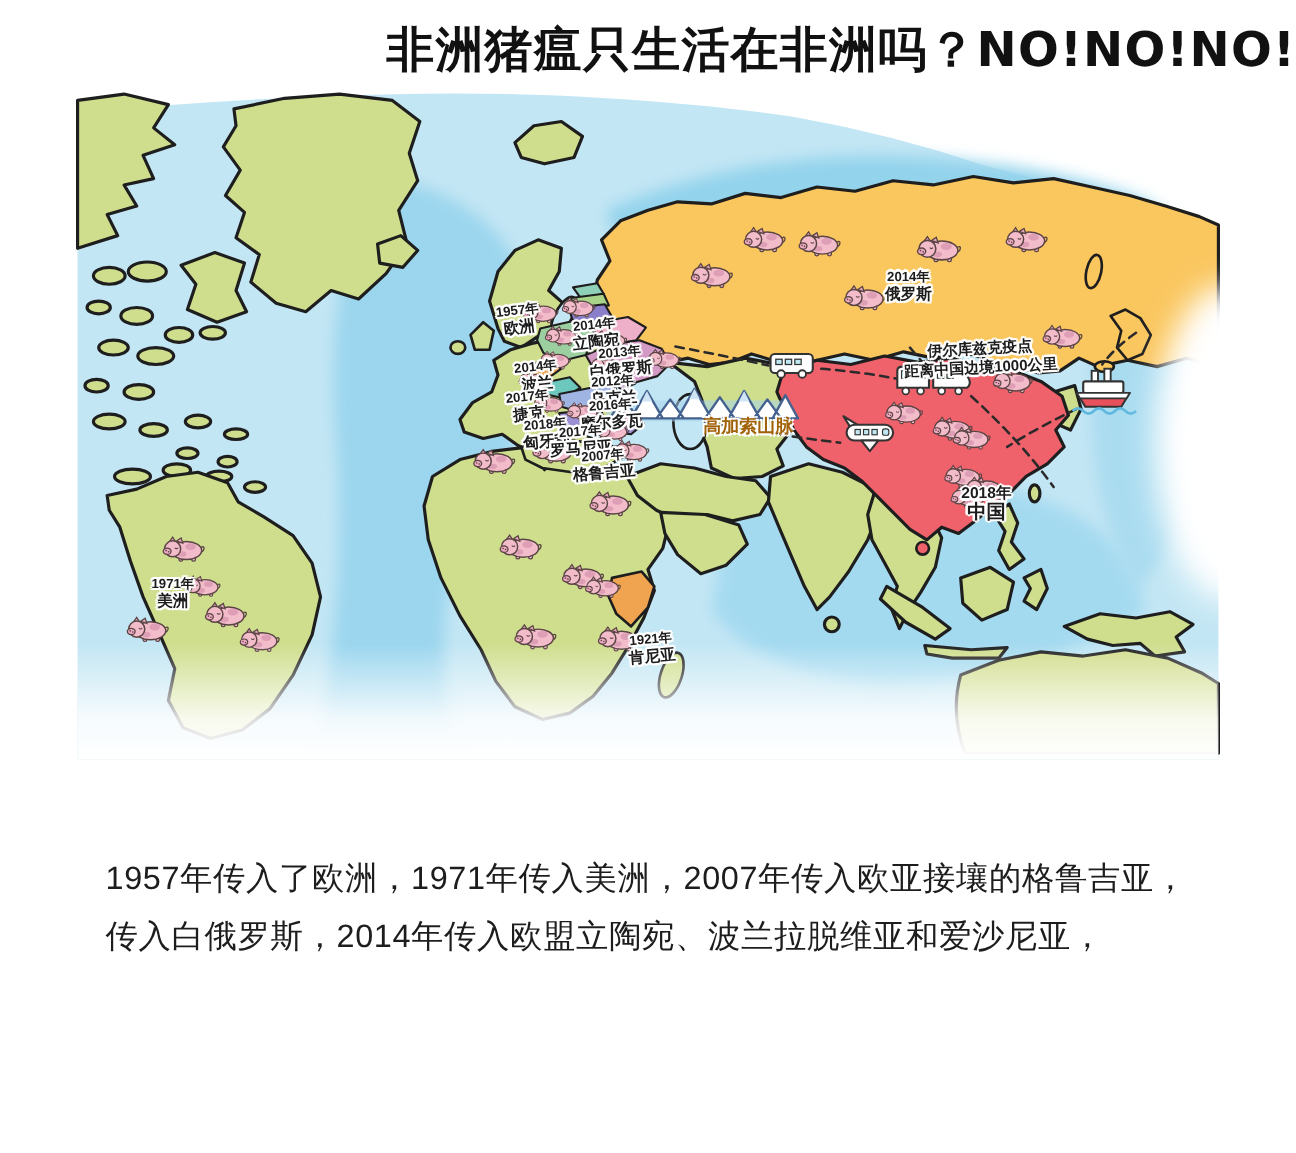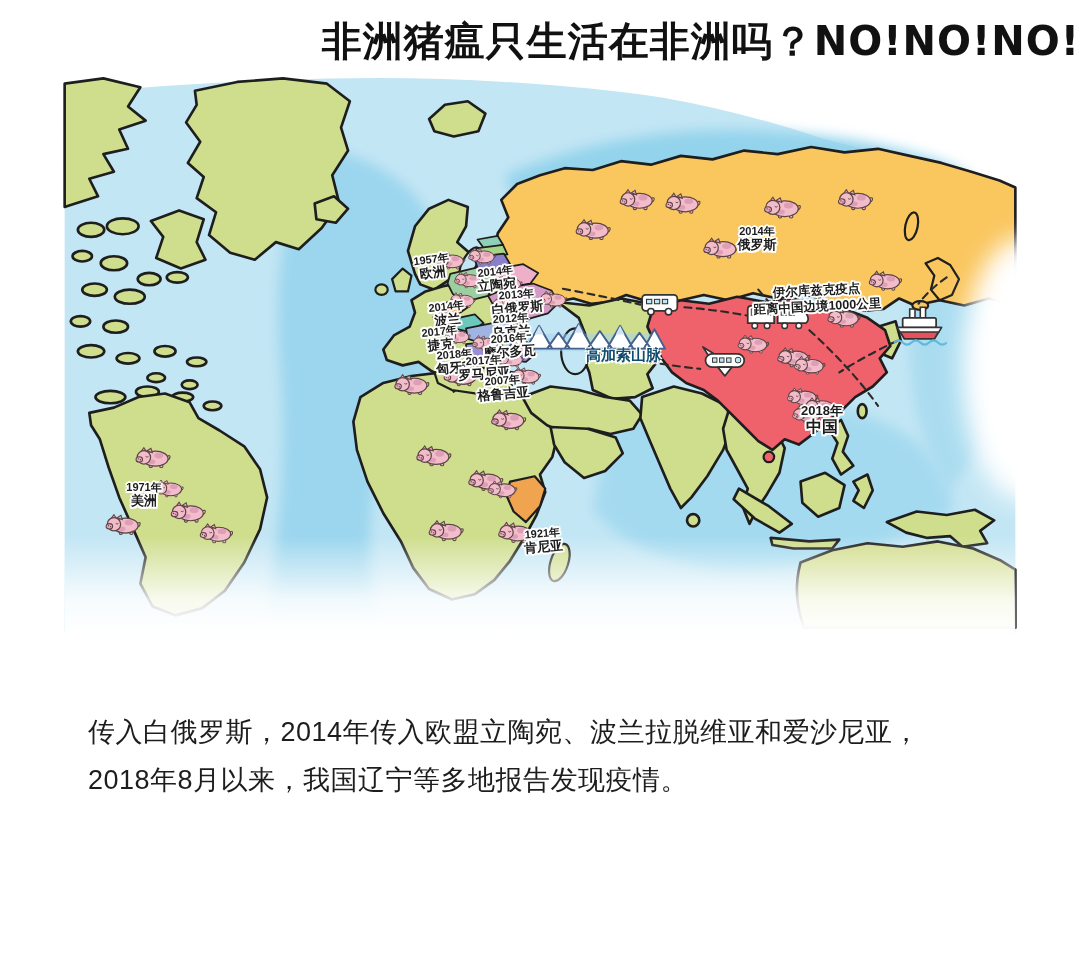--- a/index.html
+++ b/index.html
@@ -21,21 +21,21 @@
   .map-label .nm{display:block;font-size:13px;}
   .map-label.big .yr{font-size:13px;}
   .map-label.big .nm{font-size:16px;}
   .note-label{
     position:absolute;text-align:center;font-weight:700;color:#1c1c1c;z-index:5;white-space:nowrap;
     font-size:12.5px;line-height:1.25;
     text-shadow:-1.5px -1.5px 0 #fff,1.5px -1.5px 0 #fff,-1.5px 1.5px 0 #fff,1.5px 1.5px 0 #fff,
                 0 -2px 0 #fff,0 2px 0 #fff,-2px 0 0 #fff,2px 0 0 #fff;
   }
   .mtn-label{
-    position:absolute;font-weight:800;color:#0c4a6e;font-size:15px;z-index:5;white-space:nowrap;
+    position:absolute;font-weight:800;color:#a16207;font-size:15px;z-index:5;white-space:nowrap;
     text-shadow:-1.5px -1.5px 0 #fff,1.5px -1.5px 0 #fff,-1.5px 1.5px 0 #fff,1.5px 1.5px 0 #fff;
   }
   .caption{padding:14px 70px 0 88px;}
   .caption p{
     margin:0 0 9px 0;font-size:27px;line-height:39px;color:#1d1d1d;font-weight:500;
     font-family:"Liberation Sans",sans-serif;letter-spacing:.5px;
   }
 </style>
 </head>
 <body>
@@ -445,15 +445,15 @@
 
   <div class="note-label" style="left:817px;top:225px;transform:translate(-50%,-50%) rotate(-3deg)">
     <span style="display:block">伊尔库兹克疫点</span>
     <span style="display:block">距离中国边境1000公里</span>
   </div>
 
   <div class="mtn-label" style="left:586px;top:272px;">高加索山脉</div>
 </div>
 
 <div class="caption">
+  <p>1957年传入了欧洲，1971年传入美洲，2007年传入欧亚接壤的格鲁吉亚，</p>
   <p>传入白俄罗斯，2014年传入欧盟立陶宛、波兰拉脱维亚和爱沙尼亚，</p>
-  <p>2018年8月以来，我国辽宁等多地报告发现疫情。</p>
 </div>
 
 </body></html>

